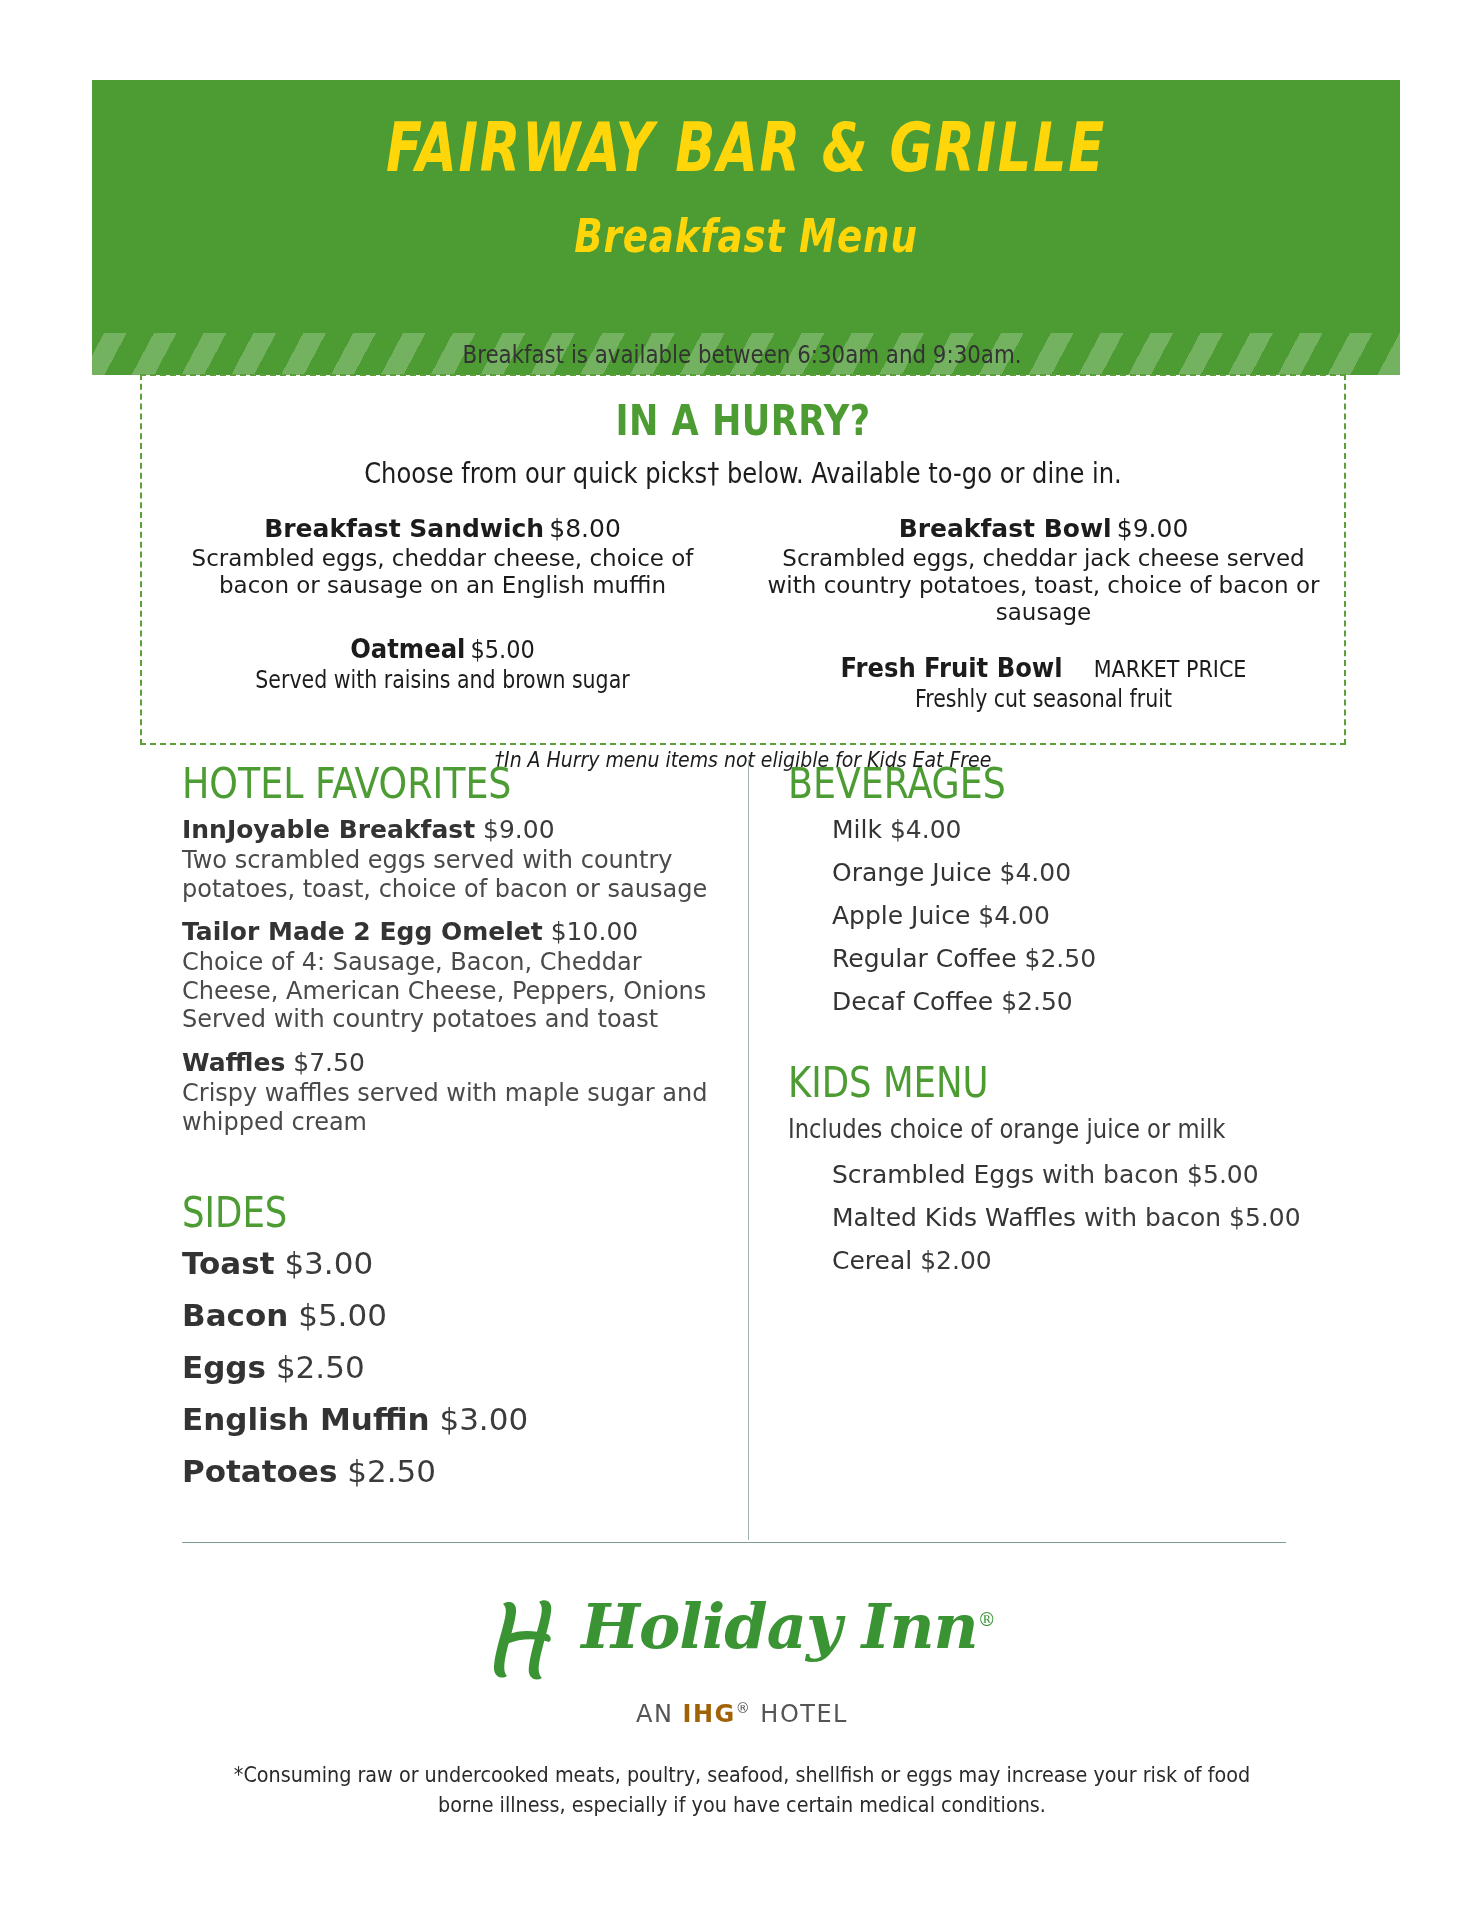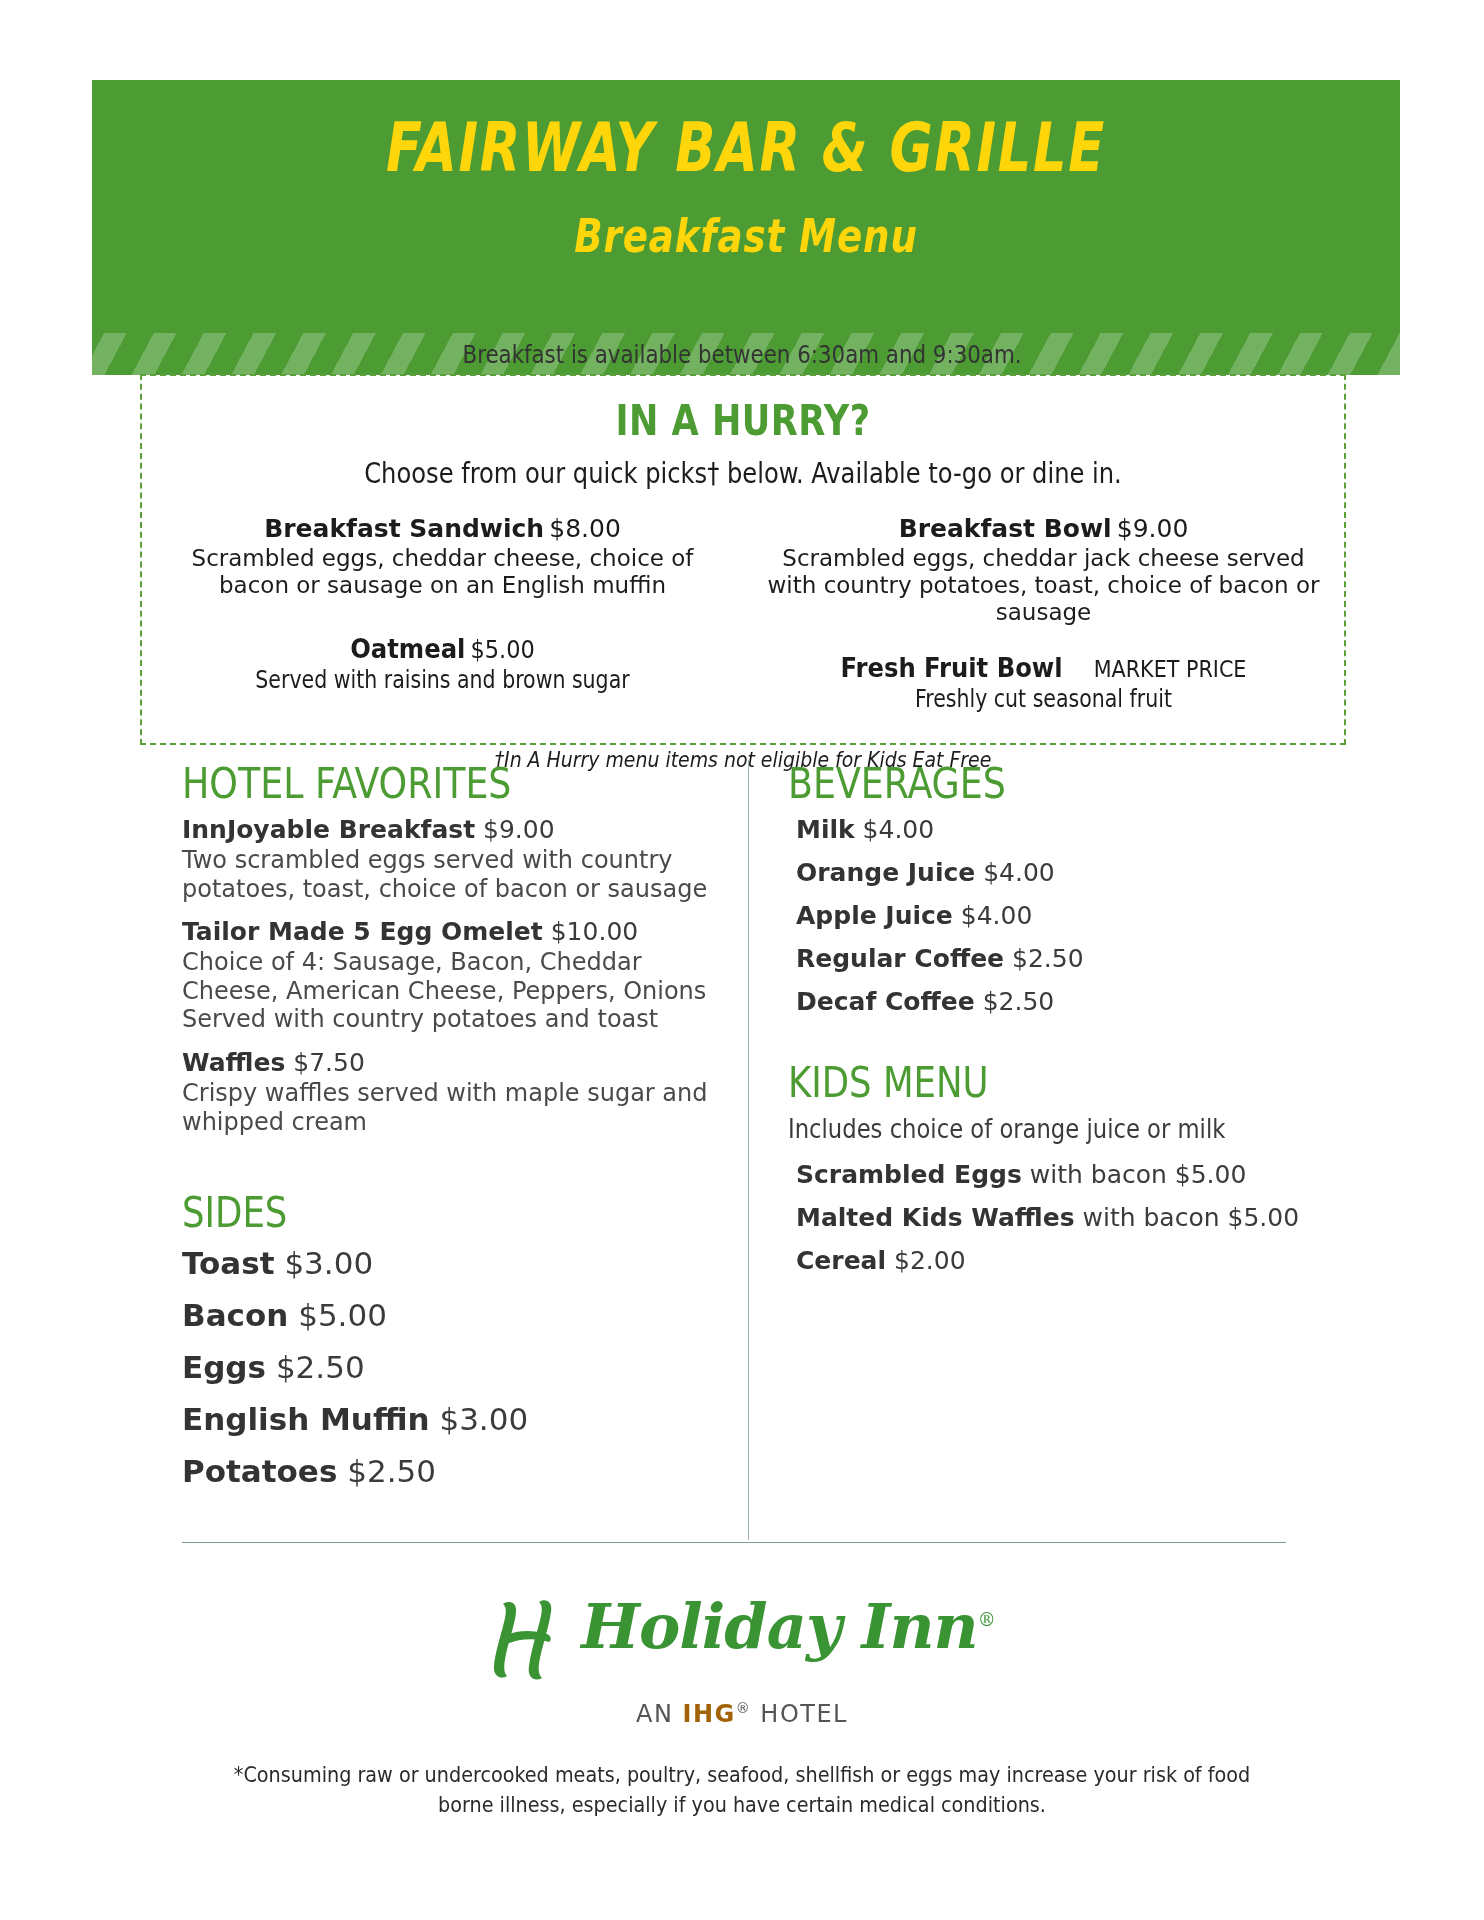--- a/index.html
+++ b/index.html
@@ -219,21 +219,21 @@
     color: #4a4a4a;
     line-height: 1.2;
   }
   .bev-line {
     font-family: "DejaVu Sans", sans-serif;
     font-size: 25px;
     color: #3b3b3b;
     margin-bottom: 14px;
     padding-left: 8px;
   }
-  .bev-line b { font-weight: bold; color: #333; }
+  .bev-line b { font-weight: normal; color: #333; margin-left: 36px; }
   .side-line {
     font-family: "DejaVu Sans", sans-serif;
     font-size: 31px;
     color: #3b3b3b;
     margin-bottom: 16px;
   }
   .side-line b { font-weight: bold; color: #333; }
   .kids-lead {
     font-family: "DejaVu Sans Condensed", "Liberation Sans Narrow", "Liberation Sans", sans-serif;
     font-size: 26px;
@@ -384,21 +384,21 @@
       <div class="mi">
         <div class="mi-head">
           <b>InnJoyable Breakfast</b>
           <span>$9.00</span>
         </div>
         <div class="mi-desc">Two scrambled eggs served with country potatoes, toast, choice of bacon or sausage</div>
       </div>
 
       <div class="mi" style="margin-top:14px;">
         <div class="mi-head">
-          <b>Tailor Made 5 Egg Omelet</b>
+          <b>Tailor Made 2 Egg Omelet</b>
           <span>$10.00</span>
         </div>
         <div class="mi-desc">Choice of 4: Sausage, Bacon, Cheddar Cheese, American Cheese, Peppers, Onions Served with country potatoes and toast</div>
       </div>
 
       <div class="mi" style="margin-top:14px;">
         <div class="mi-head">
           <b>Waffles</b>
           <span>$7.50</span>
         </div>

